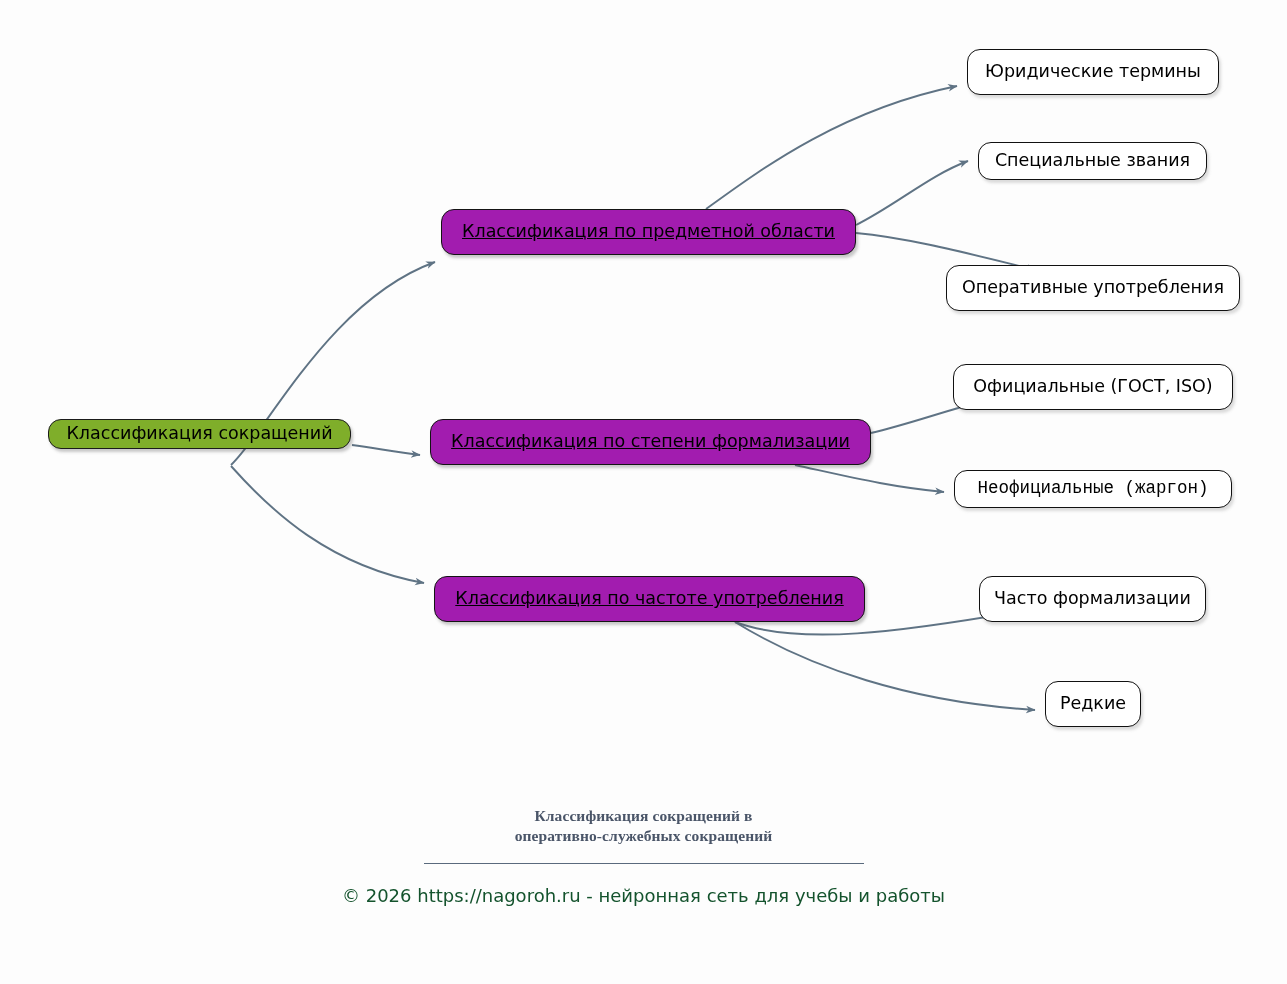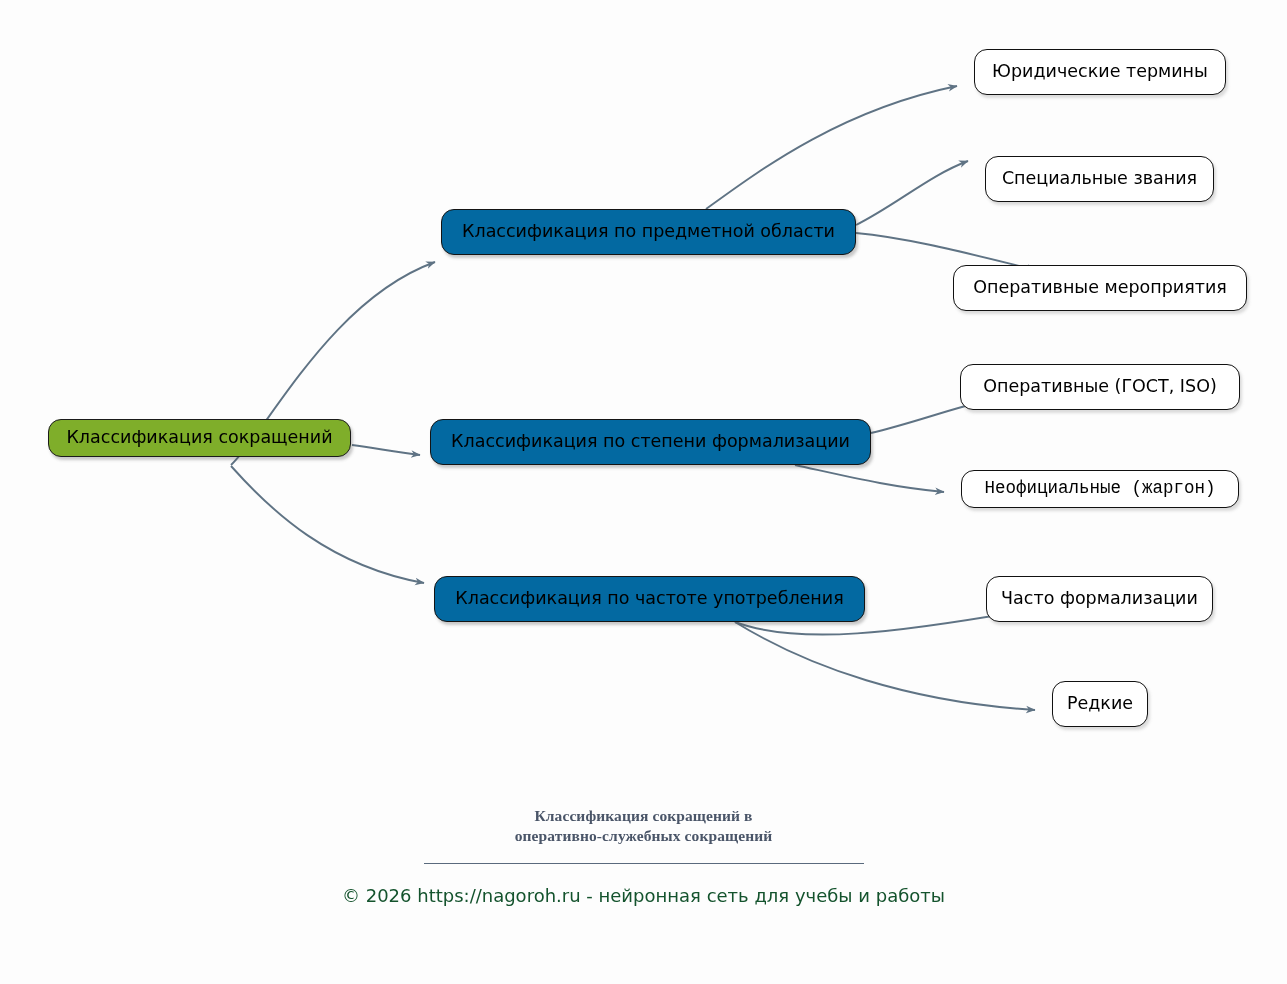--- a/index.html
+++ b/index.html
@@ -38,37 +38,37 @@
   .node-root {
     background: #7fae2a;
     border: 1.6px solid #1b1b1b;
     border-radius: 13px;
     color: #000000;
     font-size: 17.5px;
     box-shadow: 2px 3px 3px rgba(80,80,80,0.30);
     padding: 0 14px;
   }
   .node-branch {
-    background: #0369a1;
+    background: #a21caf;
     border: 1.6px solid #141414;
     border-radius: 13px;
     color: #000000;
     font-size: 17.5px;
     box-shadow: 2px 3px 3px rgba(80,80,80,0.30);
     padding: 0 14px;
+    text-decoration: underline;
   }
   .node-leaf {
     background: #ffffff;
     border: 1.6px solid #111111;
     border-radius: 13px;
     color: #000000;
     font-size: 17.5px;
     box-shadow: 2px 3px 3px rgba(120,120,120,0.25);
     padding: 0 14px;
-    margin-left: 7px;
   }
   #footer {
     position: absolute;
     left: 0;
     top: 806px;
     width: 1287px;
     text-align: center;
   }
   .footer-title {
     font-family: Liberation Serif, serif;
@@ -113,50 +113,50 @@
       <path d="M 856,233 C 910,238 970,254 1036,270"></path>
 
       <path d="M 871,433 C 910,424 950,409 988,400"></path>
       <path d="M 795,465 C 850,477 890,487 944,492"></path>
 
       <path d="M 735,622 C 800,646 900,632 1022,611"></path>
       <path d="M 735,622 C 810,668 910,702 1035,710"></path>
     </g>
   </svg>
 
-  <div class="node node-root" style="left:48px; top:419px; width:303px; height:38px;">
+  <div class="node node-root" style="left:48px; top:419px; width:303px; height:30px;">
     <span>Классификация сокращений</span>
   </div>
 
   <div class="node node-branch" style="left:441px; top:209px; width:415px; height:46px;">
     <span>Классификация по предметной области</span>
   </div>
 
   <div class="node node-branch" style="left:430px; top:419px; width:441px; height:46px;">
     <span>Классификация по степени формализации</span>
   </div>
 
   <div class="node node-branch" style="left:434px; top:576px; width:431px; height:46px;">
     <span>Классификация по частоте употребления</span>
   </div>
 
   <div class="node node-leaf" style="left:967px; top:49px; width:252px; height:46px;">
     <span>Юридические термины</span>
   </div>
 
-  <div class="node node-leaf" style="left:978px; top:156px; width:229px; height:46px;">
+  <div class="node node-leaf" style="left:978px; top:142px; width:229px; height:38px;">
     <span>Специальные звания</span>
   </div>
 
   <div class="node node-leaf" style="left:946px; top:265px; width:294px; height:46px;">
-    <span>Оперативные мероприятия</span>
+    <span>Оперативные употребления</span>
   </div>
 
   <div class="node node-leaf" style="left:953px; top:364px; width:280px; height:46px;">
-    <span>Оперативные (ГОСТ, ISO)</span>
+    <span>Официальные (ГОСТ, ISO)</span>
   </div>
 
   <div class="node node-leaf" style="left:954px; top:470px; width:278px; height:38px;font-family:Liberation Mono, monospace;">
     <span>Неофициальные (жаргон)</span>
   </div>
 
   <div class="node node-leaf" style="left:979px; top:576px; width:227px; height:46px;">
     <span>Часто формализации</span>
   </div>
 

